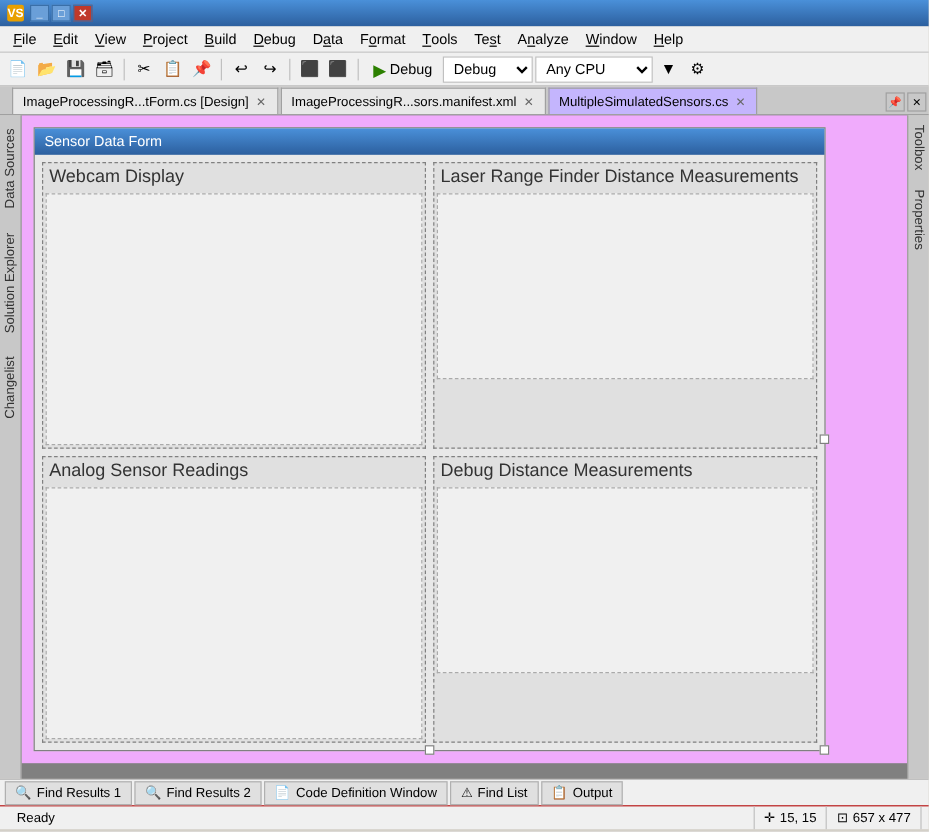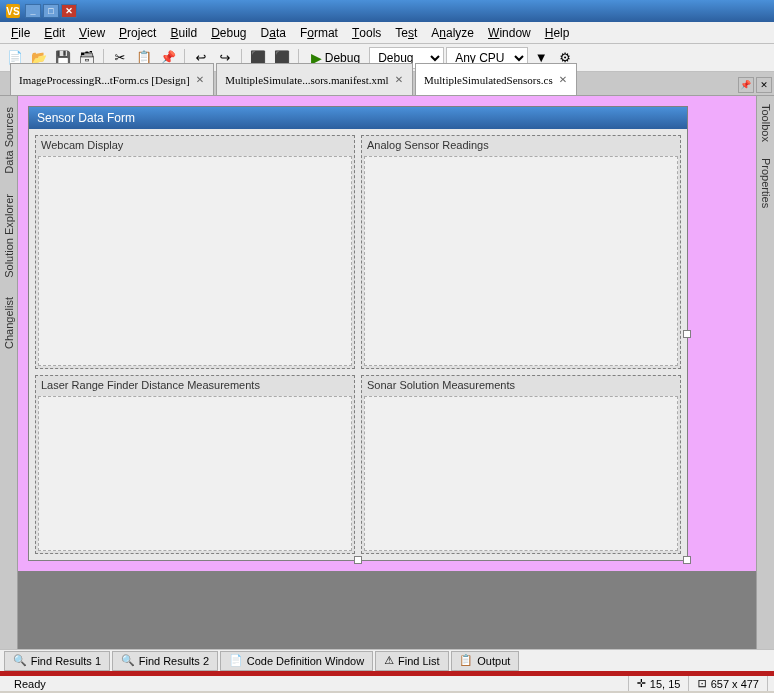--- a/index.html
+++ b/index.html
@@ -100,47 +100,46 @@
       border: 1px solid #c0c0c0;
       background: white;
       font-size: 12px;
       cursor: pointer;
     }
     .cpu-dropdown {
       height: 22px; padding: 1px 4px;
       border: 1px solid #c0c0c0;
       background: white;
       font-size: 12px;
-      width: 82px;
+      width: 98px;
     }
 
     
     .tab-bar {
       background: #c8c8c8;
       height: 24px;
       display: flex;
       align-items: flex-end;
       padding-left: 10px;
       border-bottom: 1px solid #a0a0a0;
     }
     .tab {
-      height: 32px;
+      height: 22px;
       padding: 0 8px;
       background: #e8e8e8;
       border: 1px solid #a0a0a0;
       border-bottom: none;
       display: flex; align-items: center;
       cursor: pointer;
       font-size: 11px;
       margin-right: 2px;
       gap: 5px;
-      font-family: Liberation Serif, serif;
     }
     .tab.active {
-      background: #ffffff;
+      background: #c4b5fd;
       border-color: #a0a0a0;
       z-index: 1;
     }
     .tab-close {
       font-size: 10px; color: #666; cursor: pointer; padding: 1px;
     }
     .tab-bar-actions {
       margin-left: auto; margin-right: 2px;
       display: flex; gap: 2px; align-items: center; padding-bottom: 2px;
     }
@@ -232,21 +231,21 @@
       display: grid;
       grid-template-columns: 1fr 1fr;
       gap: 6px;
     }
 
     .panel-section {
       background: #e0e0e0;
       border: 1px dashed #808080;
     }
     .panel-label {
-      font-size: 11px;
+      font-size: 15px;
       padding: 3px 5px;
       color: #333;
     }
     .panel-content {
       height: 210px;
       background: #f0f0f0;
       border: 1px dashed #aaaaaa;
       margin: 2px;
     }
     .panel-content-bottom {
@@ -284,21 +283,21 @@
       background: white;
       border: 1px solid #808080;
       cursor: e-resize;
       transform: translateY(-50%);
     }
 
     
     .status-bar {
       height: 20px;
       background: #f0f0f0;
-      border-top: 5px solid #b91c1c;
+      border-top: 1px solid #b91c1c;
       display: flex;
       align-items: flex-end;
       padding: 0 6px;
       font-size: 11px;
       gap: 0;
     }
     .status-section {
       display: flex; align-items: center;
       padding: 0 8px;
       border-right: 1px solid #c0c0c0;
@@ -391,21 +390,21 @@
   <div class="toolbar-btn" title="Config Manager">▼</div>
   <div class="toolbar-btn" title="Attach">⚙</div>
 </div>
 
 <div class="tab-bar">
   <div class="tab">
     <span>ImageProcessingR...tForm.cs [Design]</span>
     <span class="tab-close">✕</span>
   </div>
   <div class="tab">
-    <span>MultipleSimulate...sors.manifest.xml</span>
+    <span>ImageProcessingR...sors.manifest.xml</span>
     <span class="tab-close">✕</span>
   </div>
   <div class="tab active">
     <span>MultipleSimulatedSensors.cs</span>
     <span class="tab-close">✕</span>
   </div>
   <div class="tab-bar-actions">
     <div class="tab-bar-btn">📌</div>
     <div class="tab-bar-btn">✕</div>
   </div>
@@ -428,31 +427,31 @@
         </div>
 
         <div class="form-body">
 
           <div class="panel-section">
             <div class="panel-label">Webcam Display</div>
             <div class="panel-content"></div>
           </div>
 
           <div class="panel-section">
+            <div class="panel-label">Laser Range Finder Distance Measurements</div>
+            <div class="panel-content-bottom"></div>
+          </div>
+
+          <div class="panel-section">
             <div class="panel-label">Analog Sensor Readings</div>
             <div class="panel-content"></div>
           </div>
 
           <div class="panel-section">
-            <div class="panel-label">Laser Range Finder Distance Measurements</div>
-            <div class="panel-content-bottom"></div>
-          </div>
-
-          <div class="panel-section">
-            <div class="panel-label">Sonar Solution Measurements</div>
+            <div class="panel-label">Debug Distance Measurements</div>
             <div class="panel-content-bottom"></div>
           </div>
         </div>
 
         <div class="form-resize-mid-bottom"></div>
         <div class="form-resize-mid-right"></div>
         <div class="form-resize-handle"></div>
       </div>
     </div>
   </div>

